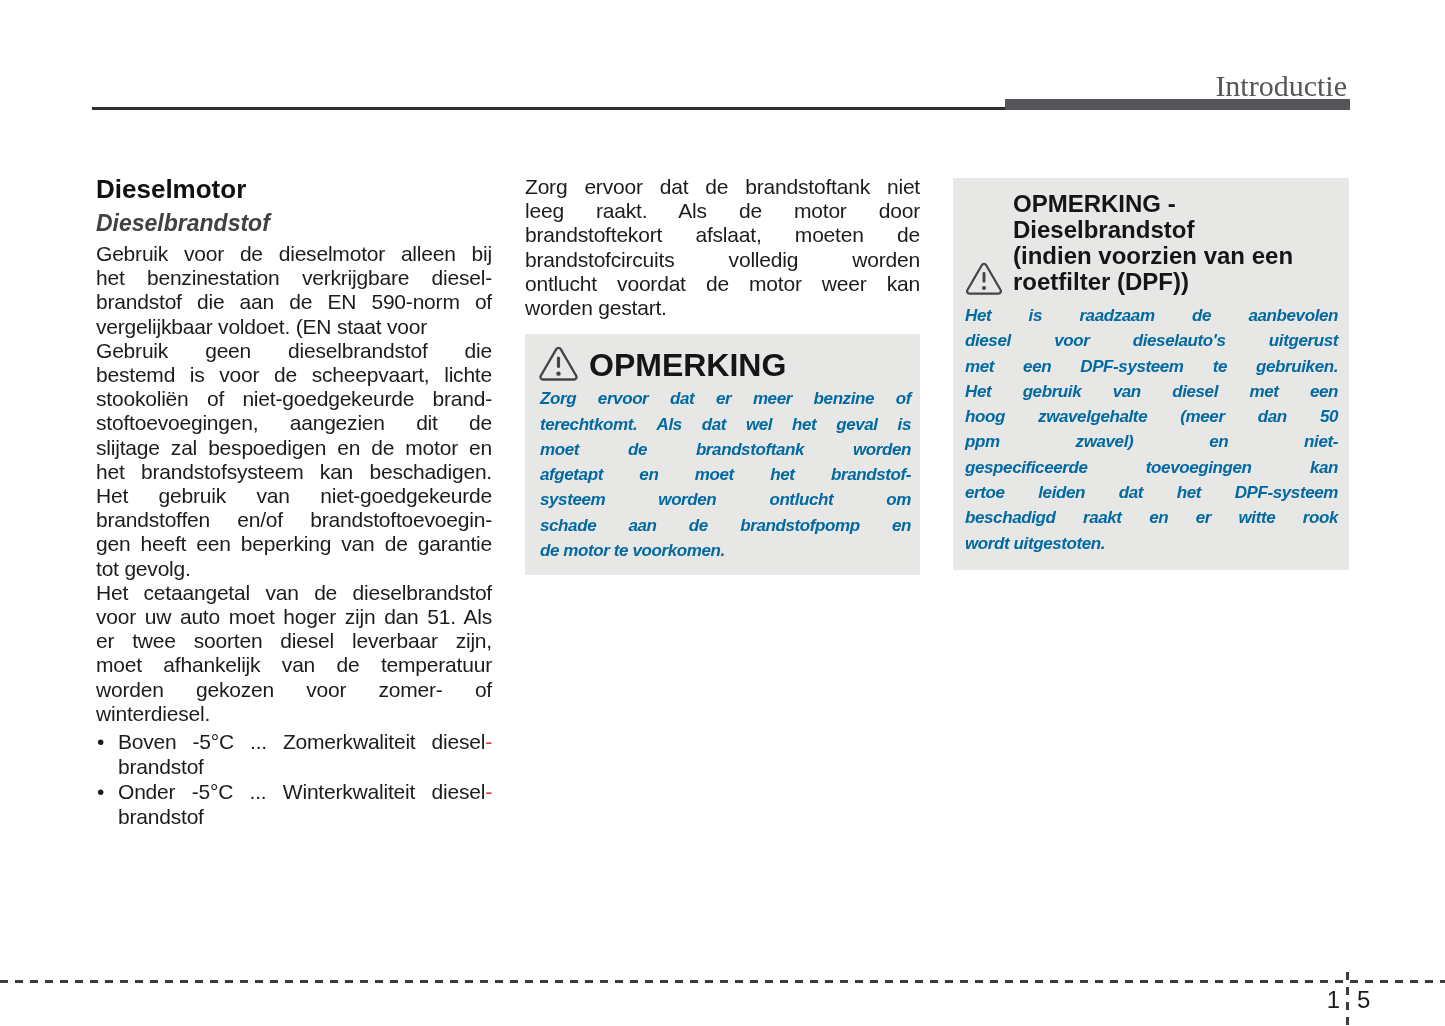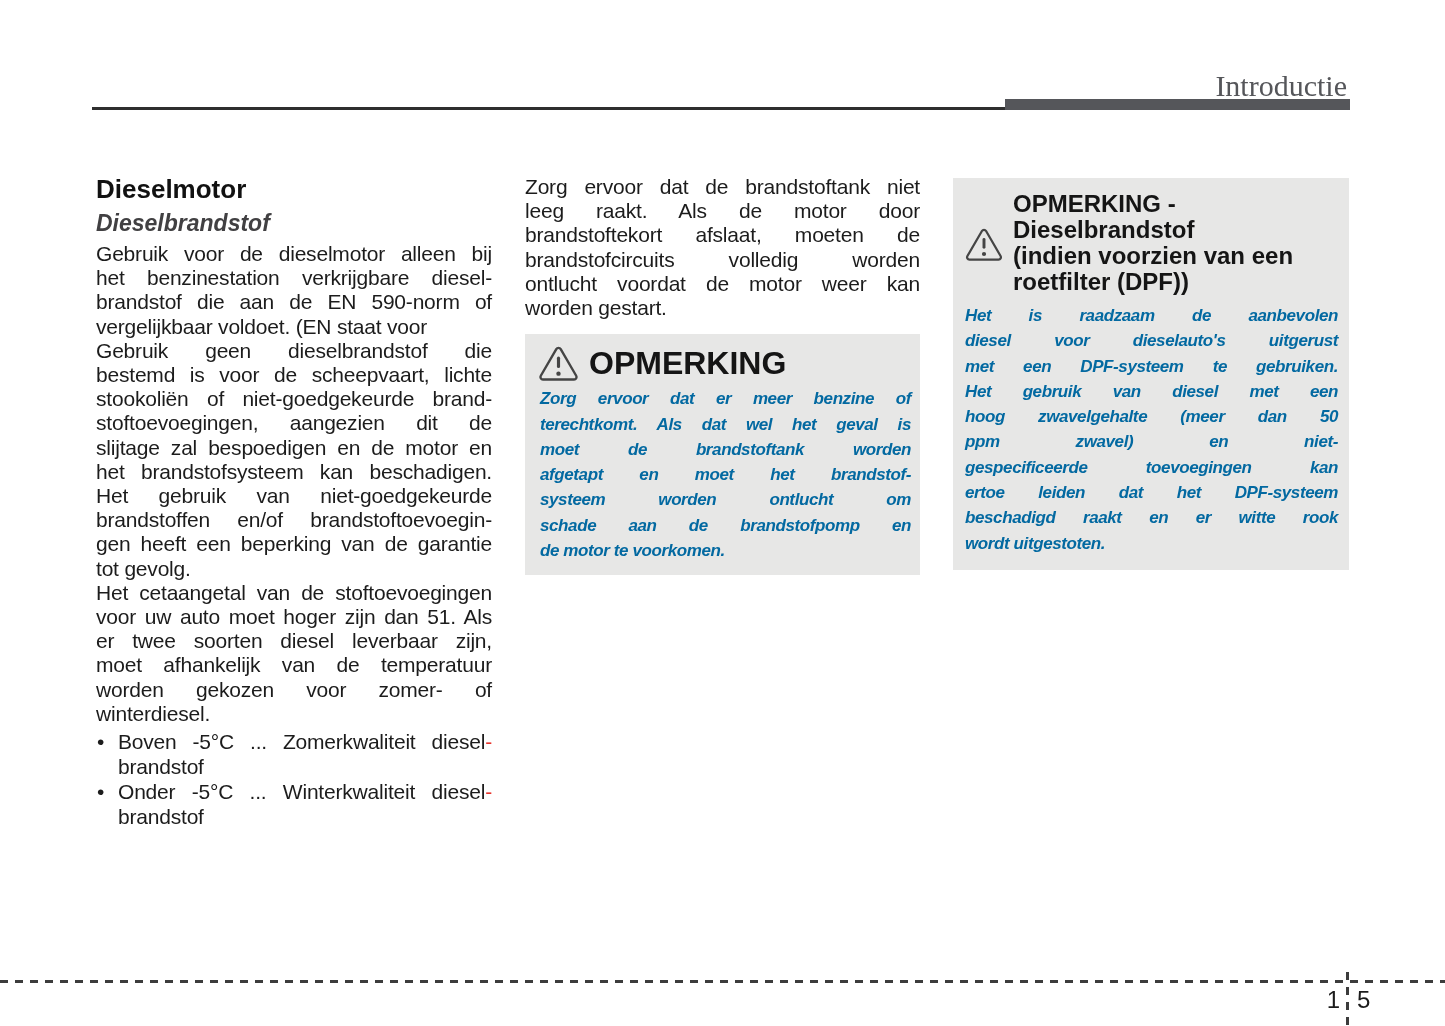--- a/index.html
+++ b/index.html
@@ -29,21 +29,21 @@
   
   .bullets{margin-top:3px;}
   .bullet{position:relative;padding-left:22px;}
   .bullet .marker{position:absolute;left:1px;top:0;font-size:21px;line-height:25px;}
   .bullet .jl{line-height:25px;}
   .bullet .cont{text-align-last:left;}
   .red{color:#e8332a;}
 
   
   .note{background:#e7e7e6;box-sizing:border-box;}
-  .note-head{display:flex;align-items:center;}
+  .note-head{display:flex;align-items:flex-end;}
   .warn{flex:0 0 auto;margin-top:2px;}
   .note-title{font-size:32px;font-weight:bold;color:#151515;line-height:32px;margin-left:10px;}
   .note-title-lines{margin-left:10px;}
   .ntl{font-size:24px;font-weight:bold;color:#151515;line-height:26px;white-space:nowrap;}
   .note-body .jl{font-size:17px;font-weight:bold;font-style:italic;line-height:25.3px;letter-spacing:-0.4px;color:#0369a1;}
 
   #note2{margin-top:14px;width:395px;padding:10px 9px 12px 13px;}
   #note2 .note-body{margin-top:5px;padding-left:2px;}
   #note3{width:396px;padding:13px 11px 14px 12px;}
   #note3 .note-body{margin-top:8px;}
@@ -81,21 +81,21 @@
       <div class="jl">stookoliën of niet-goedgekeurde brand-</div>
       <div class="jl">stoftoevoegingen, aangezien dit de</div>
       <div class="jl">slijtage zal bespoedigen en de motor en</div>
       <div class="jl">het brandstofsysteem kan beschadigen.</div>
       <div class="jl">Het gebruik van niet-goedgekeurde</div>
       <div class="jl">brandstoffen en/of brandstoftoevoegin-</div>
       <div class="jl">gen heeft een beperking van de garantie</div>
       <div class="jl">tot gevolg.</div>
     </div>
     <div class="para">
-      <div class="jl">Het cetaangetal van de stoftoevoegingen</div>
+      <div class="jl">Het cetaangetal van de dieselbrandstof</div>
       <div class="jl">voor uw auto moet hoger zijn dan 51. Als</div>
       <div class="jl">er twee soorten diesel leverbaar zijn,</div>
       <div class="jl">moet afhankelijk van de temperatuur</div>
       <div class="jl">worden gekozen voor zomer- of</div>
       <div class="jl">winterdiesel.</div>
     </div>
     <div class="bullets">
       <div class="bullet">
         <span class="marker">•</span>
         <div class="jl"><span>Boven -5°C ... Zomerkwaliteit diesel</span><span class="red">-</span></div>

